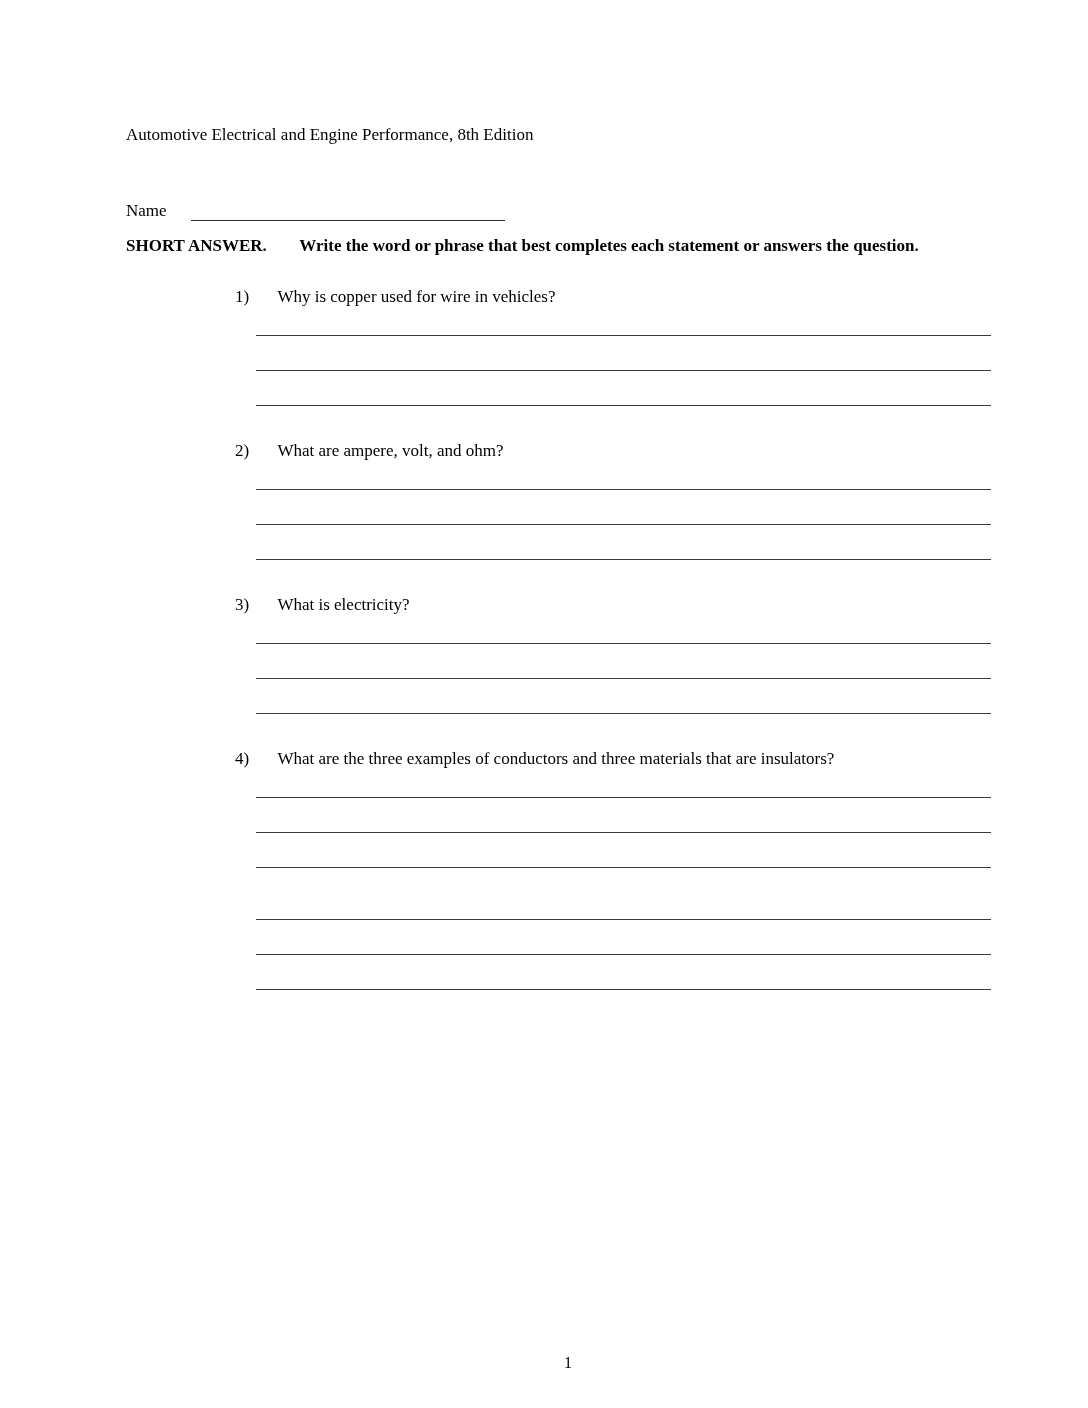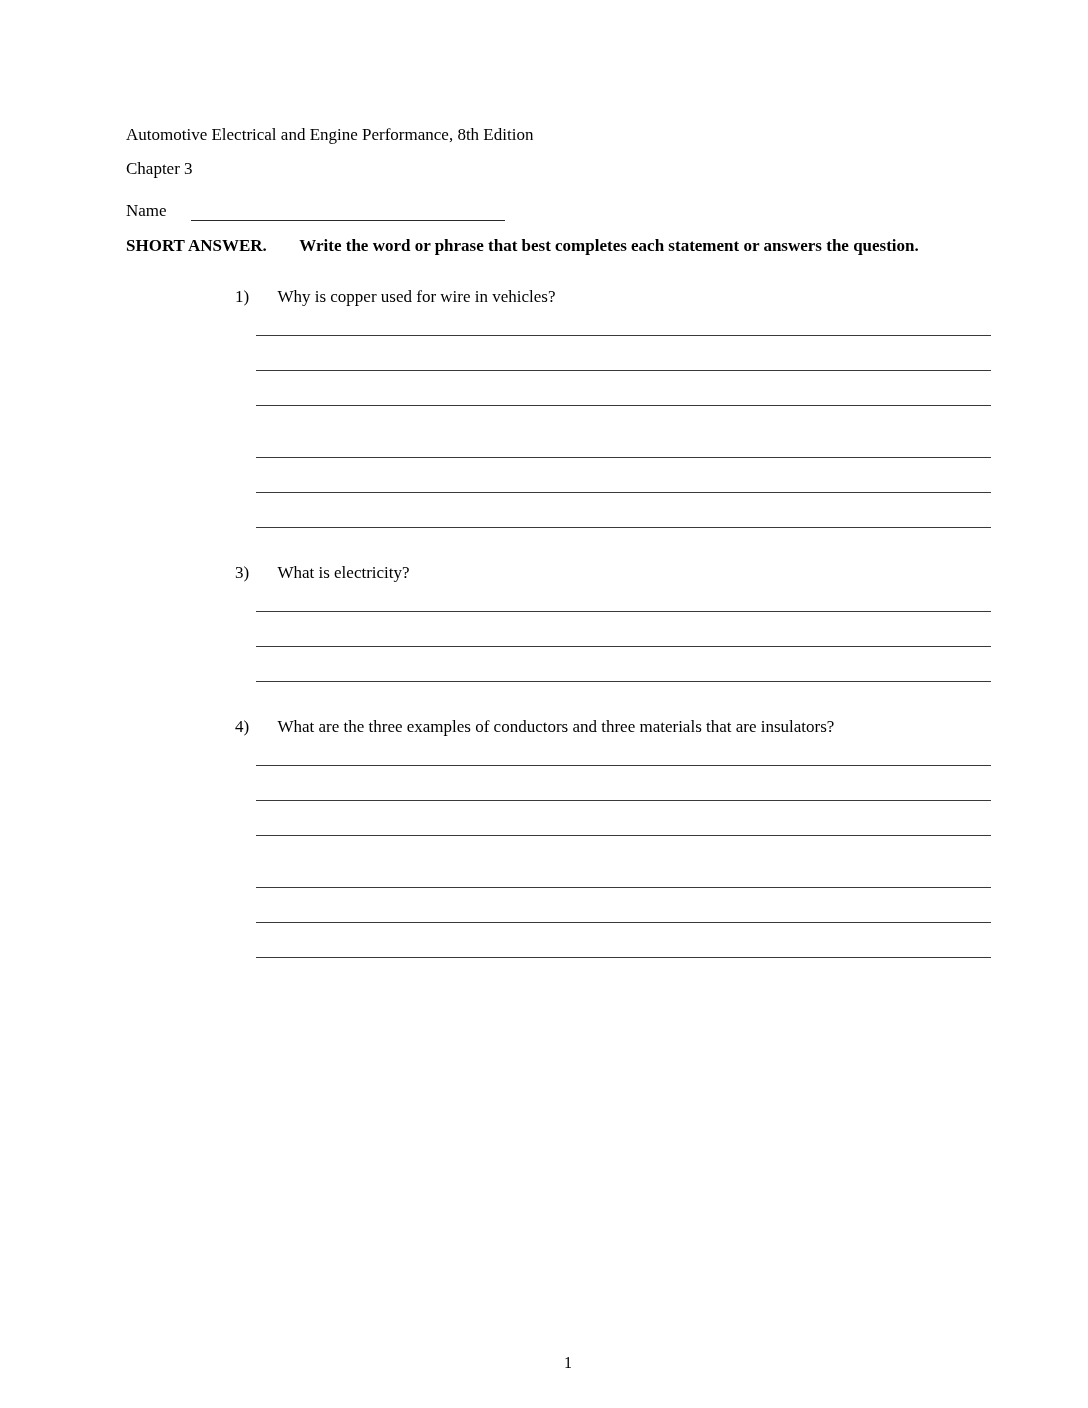--- a/index.html
+++ b/index.html
@@ -84,21 +84,20 @@
     font-size: 16px;
   }
 </style>
 </head>
 <body>
 
 <div class="page">
 
   <div class="doc-header">
     <div>Automotive Electrical and Engine Performance, 8th Edition</div>
-    <div>Chapter 3</div>
   </div>
 
   <div class="name-row">
     <span>Name</span>
       <span class="name-blank"></span>
   </div>
 
   <div class="instructions">
     <span>SHORT ANSWER.</span>&nbsp;
     <span>Write the word or phrase that best completes each statement or answers the question.</span>
@@ -112,20 +111,24 @@
         <span>Why is copper used for wire in vehicles?</span>
       </div>
       <div class="answer-lines">
         <div class="answer-line"></div>
         <div class="answer-line"></div>
         <div class="answer-line"></div>
       </div>
     </div>
 
     <div class="question-block">
+      <div class="q-text">
+        <span class="q-num">2)</span>
+        <span>What are ampere, volt, and ohm?</span>
+      </div>
       <div class="answer-lines">
         <div class="answer-line"></div>
         <div class="answer-line"></div>
         <div class="answer-line"></div>
       </div>
     </div>
 
     <div class="question-block">
       <div class="q-text">
         <span class="q-num">3)</span>

